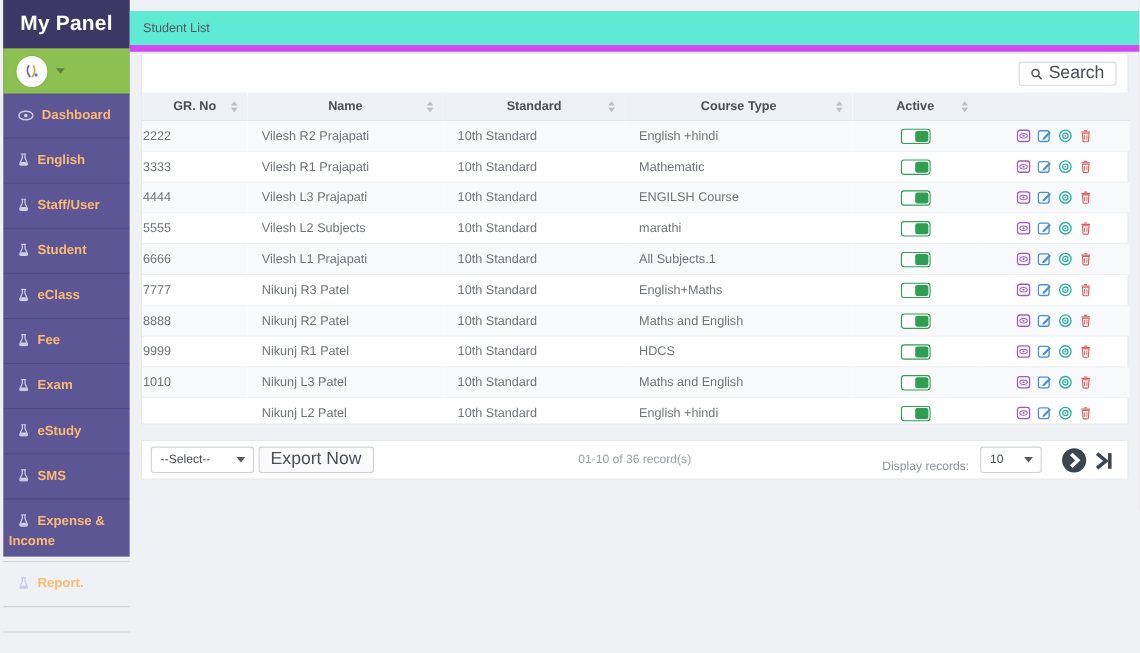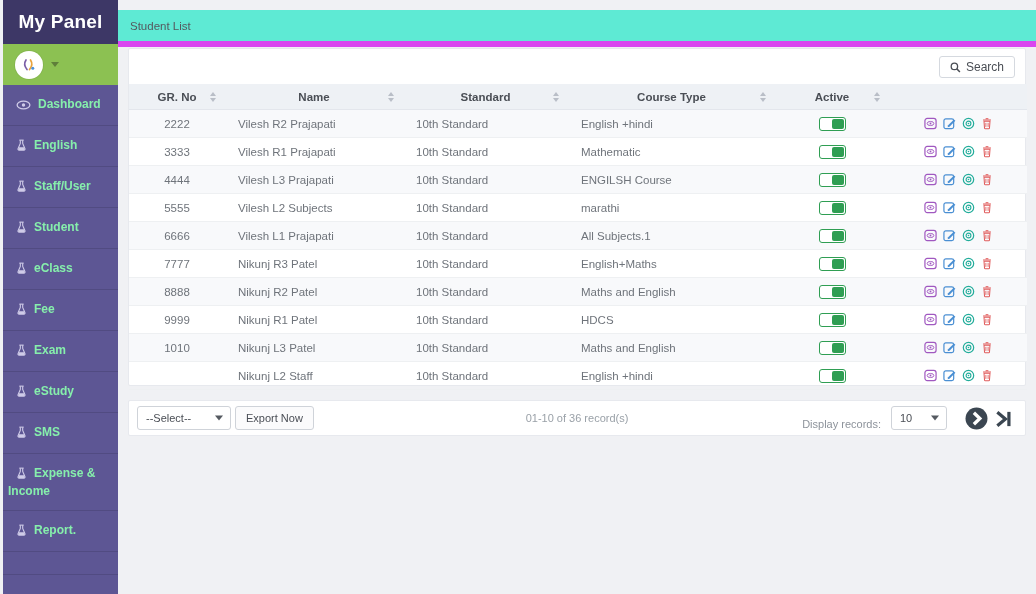--- a/index.html
+++ b/index.html
@@ -1,70 +1,70 @@
 <!DOCTYPE html>
 <html><head>
 <meta charset="utf-8">
 <style>
   html,body{margin:0;padding:0;background:#e9eaee;}
   .app{position:relative;width:1036px;height:594px;overflow:hidden;
        font-family:"Liberation Sans",sans-serif;background:#f0f1f4;}
 
   
-  .sidebar{position:absolute;left:3px;top:0;width:115px;height:594px;background:#5d5694;}
+  .sidebar{position:absolute;left:3px;top:0;width:115px;height:506px;background:#5d5694;}
   .sidebar-header{height:44px;background:#3d3766;display:flex;align-items:center;justify-content:center;}
   .sidebar-title{color:#ffffff;font-size:19px;font-weight:700;letter-spacing:.2px;}
   .profile-item{height:41px;background:#8cc152;display:flex;align-items:center;padding-left:12px;gap:8px;cursor:pointer;}
   .avatar{width:28px;height:28px;border-radius:50%;background:#ffffff;display:flex;align-items:center;justify-content:center;box-shadow:0 0 0 1px rgba(0,0,0,.05);}
   .profile-caret{width:0;height:0;border-left:4px solid transparent;border-right:4px solid transparent;border-top:5px solid #5f7f3a;}
   .nav{display:block;}
-  .nav-item{display:block;padding:11px 6px 11px 5px;font-size:12px;font-weight:700;color:#86efac;
+  .nav-item{display:block;padding:11px 6px 11px 5px;font-size:12px;font-weight:700;color:#fdba74;
             line-height:16px;border-bottom:1px solid rgba(0,0,0,.12);cursor:pointer;}
   .nav-item .nav-icon{display:inline-block;vertical-align:-2px;margin:0 7px 0 8px;}
 
   
   .main{position:absolute;left:118px;top:0;right:0;bottom:0;background:#f0f1f4;}
   .titlebar{position:absolute;left:0;right:0;top:10px;height:31px;background:#5eead4;border-bottom:6px solid #d946ef;
             display:flex;align-items:center;}
   .page-title{font-size:11.5px;color:#55595f;padding-left:12px;}
 
   
   .card{position:absolute;left:10px;right:10px;top:48px;height:336px;background:#ffffff;border:1px solid #e7e9ee;border-radius:2px;}
   .search-btn{position:absolute;top:7px;right:10px;height:22px;display:inline-flex;align-items:center;gap:5px;
-              padding:0 10px;background:#ffffff;border:1px solid #d5d9df;border-radius:3px;font-size:12px;color:#4a4e55;cursor:pointer;}
+              padding:0 10px;background:#ffffff;border:1px solid #d5d9df;border-radius:3px;font-size:16px;color:#4a4e55;cursor:pointer;}
   table.grid{position:absolute;top:35px;left:0;width:100%;border-collapse:collapse;table-layout:fixed;}
   .grid col.c0{width:96px}.grid col.c1{width:178px}.grid col.c2{width:165px}
   .grid col.c3{width:207px}.grid col.c4{width:114px}.grid col.c5{width:138px}
   .grid th{position:relative;height:23px;background:#eef1f5;font-size:11.5px;font-weight:700;color:#4a4e55;
            text-align:center;border-bottom:1px solid #e3e6ec;}
   .sort{position:absolute;right:9px;top:50%;transform:translateY(-50%);display:flex;flex-direction:column;gap:2px;cursor:pointer;}
   .sort i{display:block;width:0;height:0;border-left:3.5px solid transparent;border-right:3.5px solid transparent;}
   .sort .up{border-bottom:4px solid #b9bec7;}
   .sort .dn{border-top:4px solid #b9bec7;}
   .grid td{height:25px;font-size:11.5px;color:#6f747b;border-bottom:1px solid #eef0f2;background:transparent;
            white-space:nowrap;overflow:hidden;}
   .grid tbody tr:nth-child(odd) td{background:#f8f9fb;}
-  td.c-gr{text-align:center;}
+  td.c-gr{text-align:left;}
   td.c-left{padding-left:13px;text-align:left;}
   td.c-active{text-align:center;}
   td.c-actions{text-align:center;}
   .toggle{display:inline-block;width:25px;height:12px;border:1px solid #2f9e53;border-radius:3px;background:#ffffff;position:relative;cursor:pointer;vertical-align:middle;}
   .toggle .knob{position:absolute;right:1px;top:1px;width:12px;height:10px;background:#2f9e53;border-radius:2px;}
   .act{display:inline-block;margin:0 3px;cursor:pointer;vertical-align:middle;line-height:0;}
 
   
   .footerbar{position:absolute;left:10px;right:10px;top:400px;height:34px;background:#ffffff;border:1px solid #e7e9ee;border-radius:2px;
              display:flex;align-items:center;}
   .select{position:relative;height:22px;background:#ffffff;border:1px solid #cfd3d9;border-radius:3px;
           display:inline-flex;align-items:center;font-size:11px;color:#4a4e55;padding:0 22px 0 8px;cursor:pointer;}
   .select .caret{position:absolute;right:7px;top:50%;transform:translateY(-50%);width:0;height:0;
                  border-left:4px solid transparent;border-right:4px solid transparent;border-top:5px solid #555a61;}
   .export-select{width:62px;margin-left:8px;}
   .export-btn{height:24px;margin-left:4px;padding:0 10px;background:#fbfbfc;border:1px solid #cfd3d9;border-radius:3px;
-              font-size:11px;color:#4a4e55;display:inline-flex;align-items:center;cursor:pointer;}
+              font-size:16px;color:#4a4e55;display:inline-flex;align-items:center;cursor:pointer;}
   .records-info{position:absolute;left:0;right:0;text-align:center;font-size:11px;color:#9aa1a8;pointer-events:none;}
   .footer-right{margin-left:auto;display:flex;align-items:flex-end;gap:10px;padding-right:12px;}
   .display-label{font-size:11px;color:#8d939b;}
   .page-icons{display:flex;align-items:center;gap:6px;margin-left:8px;}
   .pg{cursor:pointer;line-height:0;}
 </style>
 </head>
 <body>
 
 <div class="app">
@@ -443,21 +443,21 @@
                   </svg></span><span class="act"><svg width="12" height="13" viewBox="0 0 14 14">
                     <path d="M3.5 4.3 h7 l-0.6 8 a1 1 0 0 1 -1 0.9 h-3.8 a1 1 0 0 1 -1 -0.9 Z" fill="none" stroke="#e05b5b" stroke-width="1.2"></path>
                     <line x1="2.4" y1="2.9" x2="11.6" y2="2.9" stroke="#e05b5b" stroke-width="1.2"></line>
                     <line x1="5.4" y1="1.4" x2="8.6" y2="1.4" stroke="#e05b5b" stroke-width="1.2"></line>
                     <line x1="5.7" y1="6.3" x2="5.7" y2="11" stroke="#e05b5b" stroke-width="1"></line>
                     <line x1="8.3" y1="6.3" x2="8.3" y2="11" stroke="#e05b5b" stroke-width="1"></line>
                   </svg></span></td>
             </tr>
             <tr>
               <td class="c-gr"></td>
-              <td class="c-left">Nikunj L2 Staff</td>
+              <td class="c-left">Nikunj L2 Patel</td>
               <td class="c-left">10th Standard</td>
               <td class="c-left">English +hindi</td>
               <td class="c-active"><span class="toggle"><span class="knob"></span></span></td>
               <td class="c-actions"><span class="act"><svg width="13" height="13" viewBox="0 0 14 14">
                     <rect x="1" y="1.5" width="12" height="11" rx="2.5" fill="none" stroke="#a058c0" stroke-width="1.3"></rect>
                     <ellipse cx="7" cy="7" rx="3.6" ry="2.2" fill="none" stroke="#a058c0" stroke-width="1"></ellipse>
                     <circle cx="7" cy="7" r="1" fill="#a058c0"></circle>
                   </svg></span><span class="act"><svg width="13" height="13" viewBox="0 0 14 14">
                     <rect x="1" y="2" width="10.5" height="10.5" rx="2" fill="none" stroke="#4a8fd3" stroke-width="1.3"></rect>
                     <path d="M5.5 9 L11.8 2.6 L13.3 4.1 L7 10.5 L5 11 Z" fill="#4a8fd3"></path>

